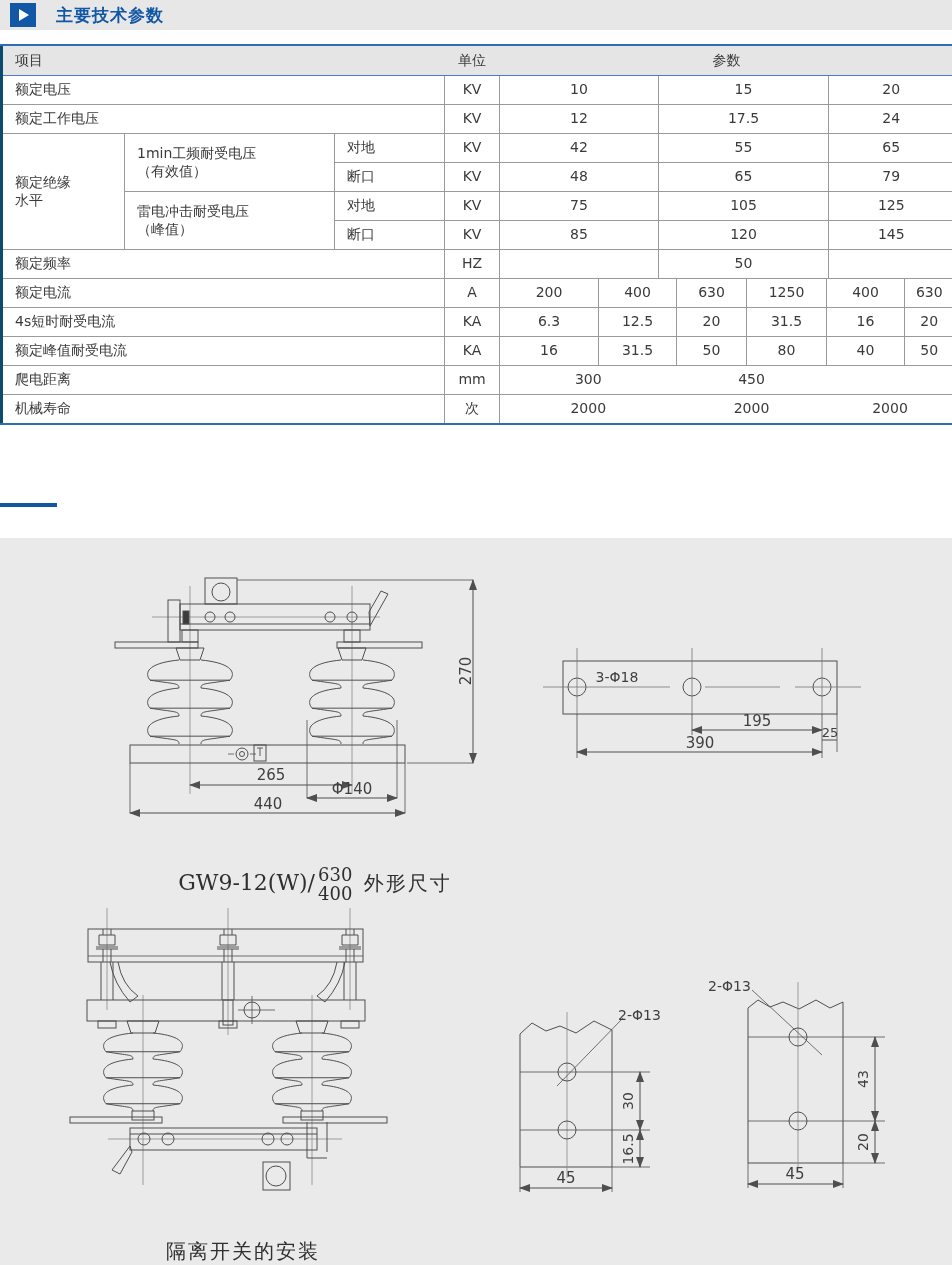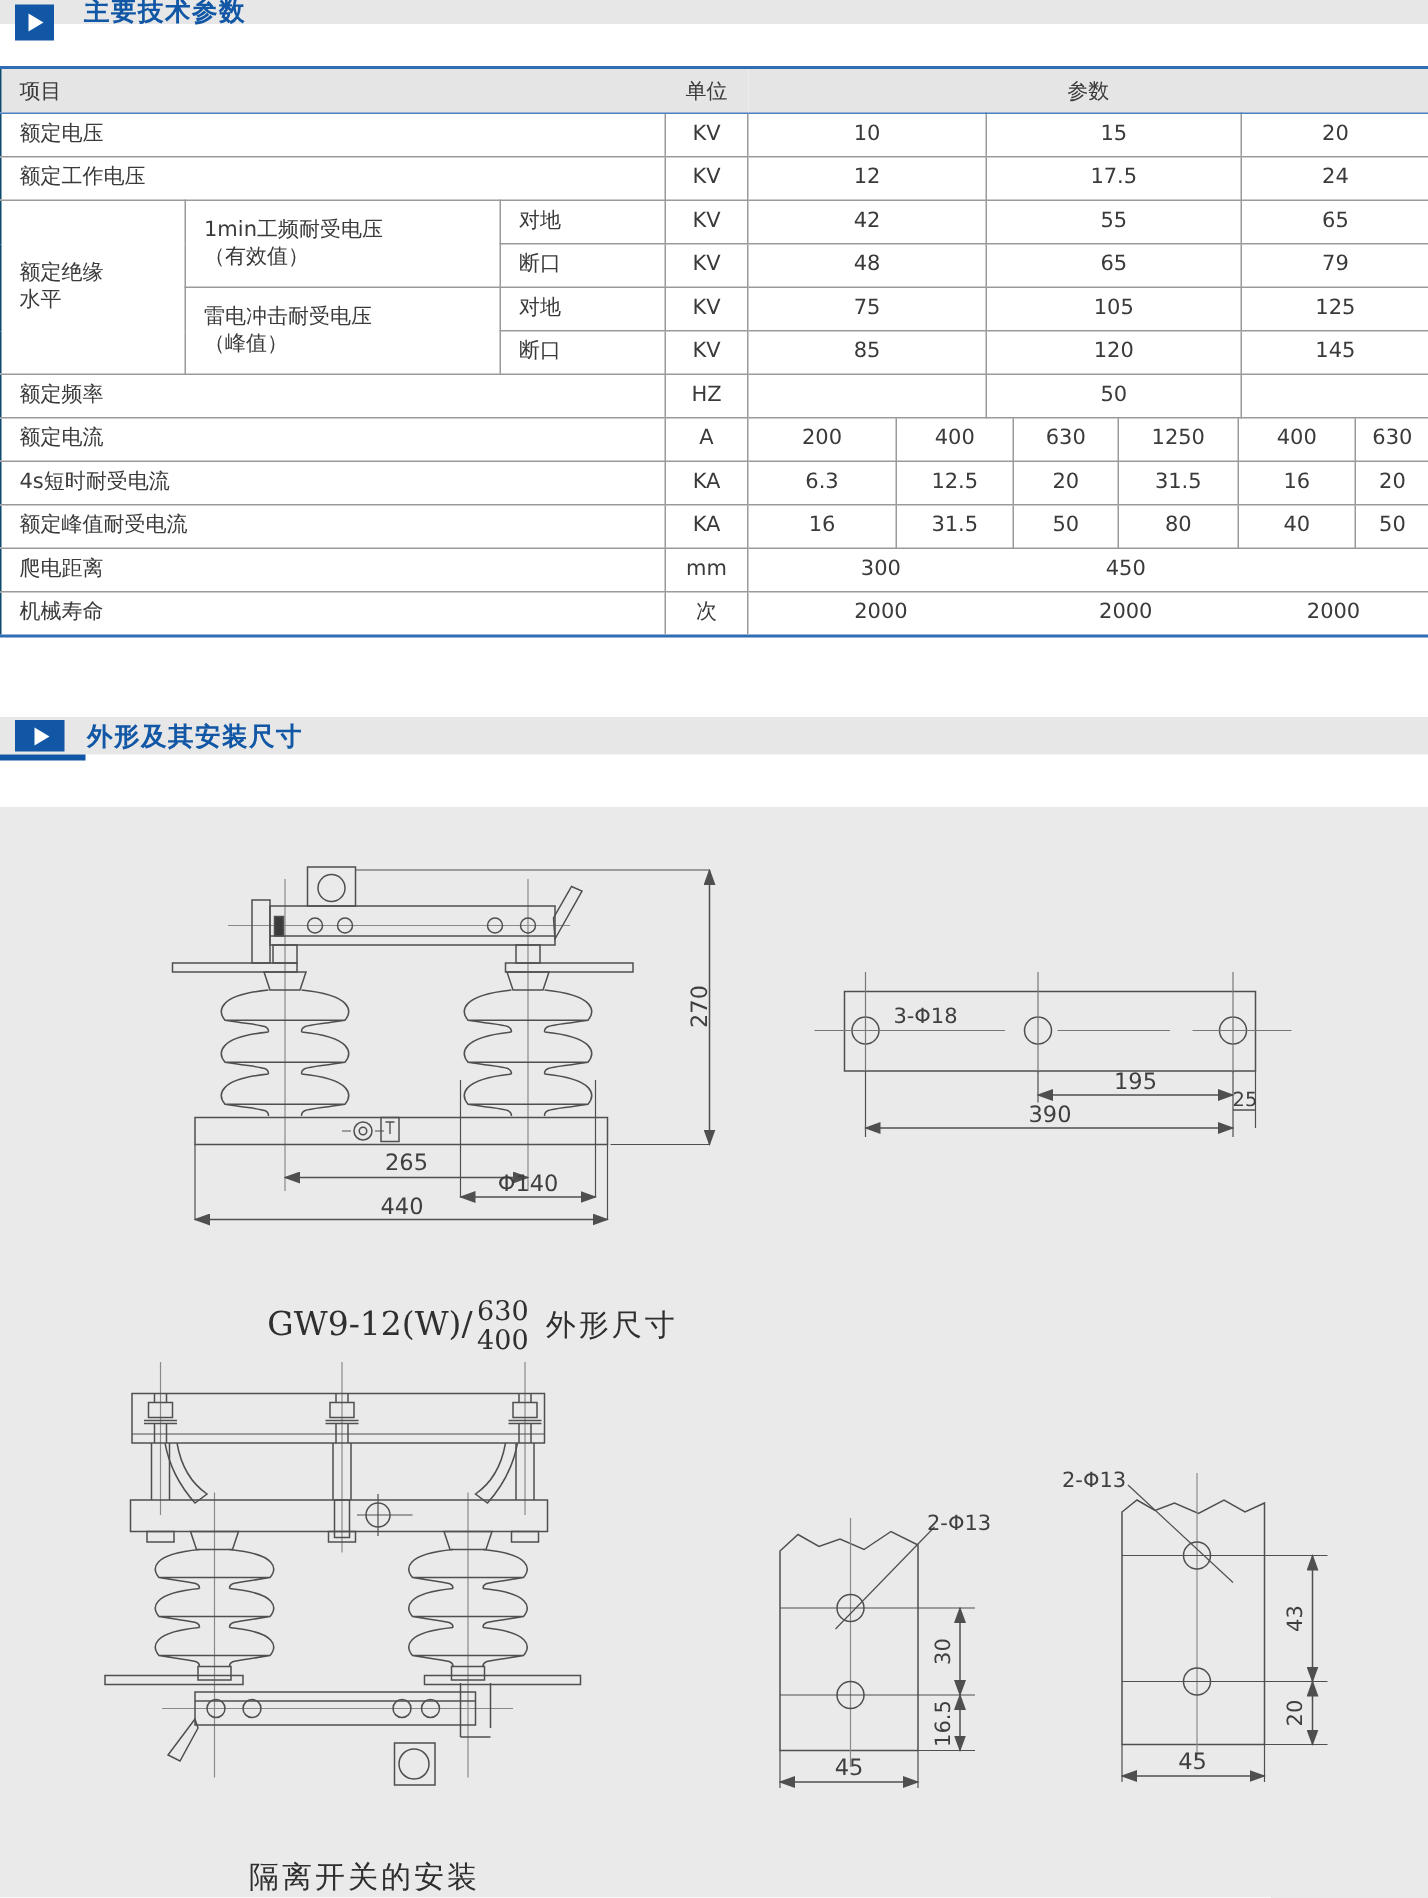--- a/index.html
+++ b/index.html
@@ -9,21 +9,21 @@
   .band{position:absolute;left:0;width:952px;background:#e7e7e7;}
   .band .hdr-icon{position:absolute;background:#1257a5;}
   .band .hdr-icon::after{content:"";position:absolute;left:50%;top:50%;transform:translate(-40%,-50%);
         width:0;height:0;border-left:10px solid #fff;border-top:6px solid transparent;border-bottom:6px solid transparent;}
   .band .hdr-title{position:absolute;left:56px;top:50%;transform:translateY(-50%);
         color:#1257a5;font-weight:bold;font-size:17px;letter-spacing:1px;white-space:nowrap;}
   .accent{position:absolute;left:0;top:503px;width:57px;height:4px;background:#1257a5;}
   
   .table-wrap{position:absolute;left:0;top:44px;width:952px;
         border-top:2px solid #2f6db5;border-bottom:2px solid #2f6db5;}
-  table.specs{border-collapse:collapse;table-layout:fixed;width:952px;border-left:1px solid #0c4a6e;}
+  table.specs{border-collapse:collapse;table-layout:fixed;width:952px;border-left:3px solid #0c4a6e;}
   table.specs th{background:#e5e5e5;font-weight:normal;font-size:14px;height:29px;
         border-bottom:1px solid #4a80c2;text-align:center;padding:0 4px;}
   table.specs th.lbl{text-align:left;padding-left:12px;}
   table.specs td{border-right:1px solid #9a9a9a;border-bottom:1px solid #9a9a9a;
         font-size:14px;height:28px;text-align:center;padding:0 3px;white-space:pre-line;
         overflow:hidden;line-height:1.25;}
   table.specs td:last-child{border-right:none;}
   table.specs td.nb{border-right:none;}
   table.specs td.lbl{text-align:left;padding-left:12px;margin-left:19px;}
   table.specs tr:last-child td{border-bottom:none;}
@@ -35,21 +35,21 @@
   .dcap .model{letter-spacing:0;font-size:22px;}
   .frac{display:inline-flex;flex-direction:column;vertical-align:middle;font-size:18px;
         line-height:1.05;text-align:center;letter-spacing:0;margin:0 3px;}
   svg text{font-family:"DejaVu Sans",sans-serif;fill:#3f3f3f;}
 </style>
 </head>
 <body>
 
 <div class="page">
 
-  <div class="band" style="top:0;height:16px;">
+  <div class="band" style="top:0;height:30px;">
     <span class="hdr-icon" style="left:10px;top:3px;width:26px;height:24px;"></span>
     <span class="hdr-title">主要技术参数</span>
   </div>
 
   <div class="table-wrap">
     <table class="specs">
       <colgroup>
           <col style="width: 123px;">
           <col style="width: 210px;">
           <col style="width: 110px;">
@@ -167,24 +167,20 @@
             <td colspan="3" class="lbl">机械寿命</td>
             <td class="">次</td>
             <td colspan="3" class=" nb">2000</td>
             <td colspan="2" class=" nb">2000</td>
             <td colspan="3" class=" nb">2000</td>
           </tr>
         </tbody>
     </table>
   </div>
 
-  <div class="band" style="top:478px;height:25px;">
-    <span class="hdr-icon" style="left:10px;top:2px;width:33px;height:21px;"></span>
-    <span class="hdr-title" style="left:58px;">外形及其安装尺寸</span>
-  </div>
   <div class="accent"></div>
 
   <div class="panel">
 
     <svg width="420" height="272" style="left:88px;top:20px;" viewBox="0 0 420 272">
       <defs>
         <marker id="ar1" markerWidth="11" markerHeight="8" refX="10" refY="4" orient="auto-start-reverse">
           <path d="M0,0 L11,4 L0,8 Z" fill="#4f4f4f"></path>
         </marker>
       </defs>

